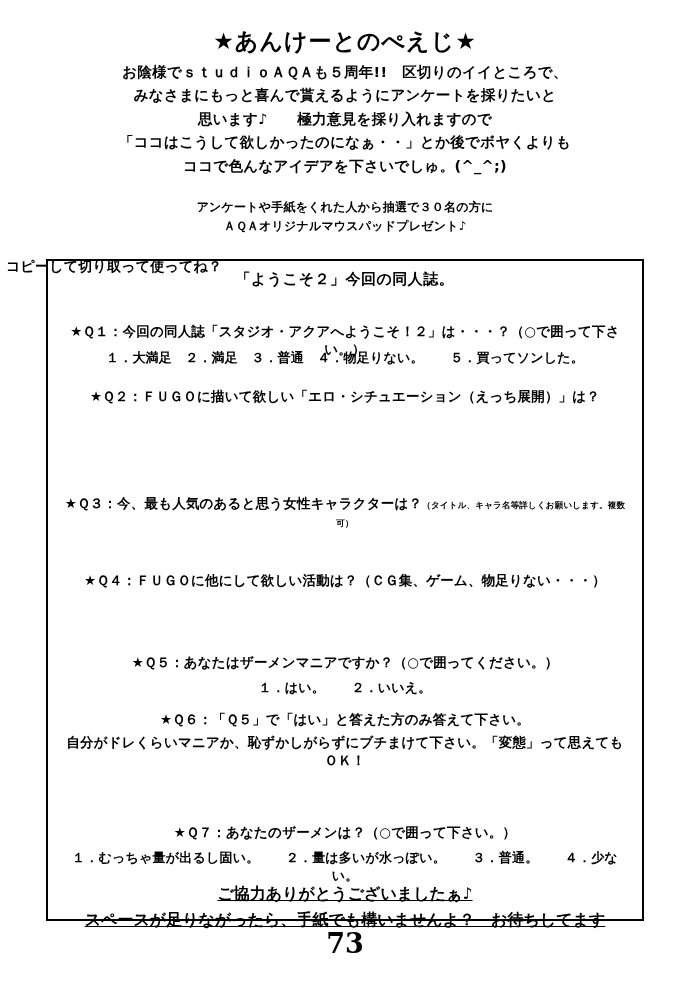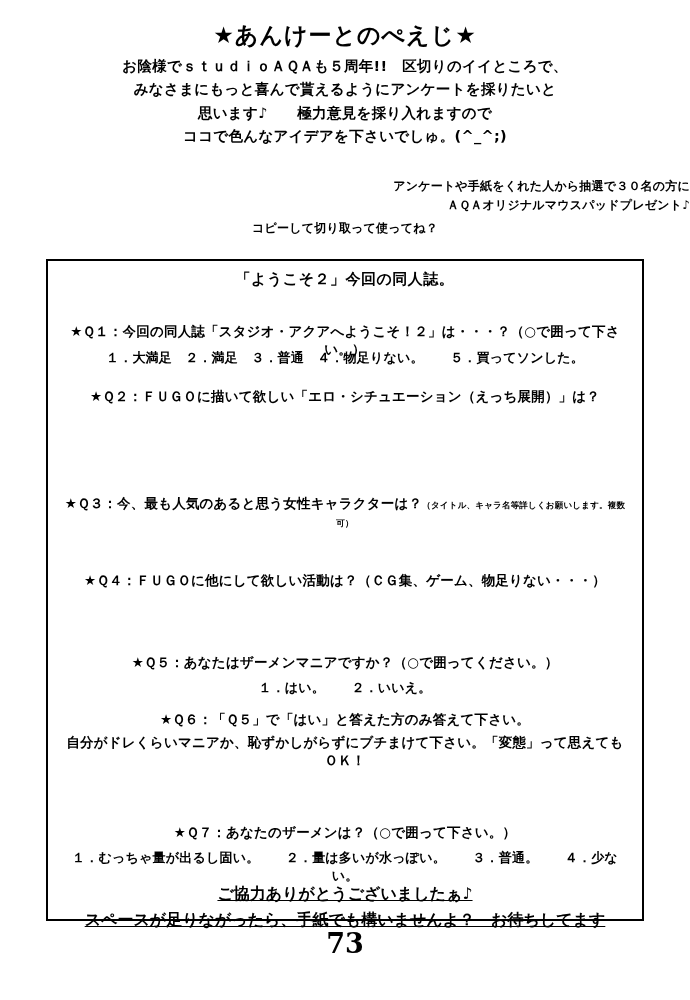--- a/index.html
+++ b/index.html
@@ -11,53 +11,52 @@
     width: 690px;
     height: 1000px;
     position: relative;
     font-family: "DejaVu Sans", "Liberation Sans", sans-serif;
     color: #000000;
     overflow: hidden;
   }
   .page {
     position: absolute;
     inset: 0;
-    padding: 0;
+    padding: 6px;
   }
   .title {
     text-align: center;
     font-weight: bold;
     font-size: 23px;
     letter-spacing: 1px;
     margin-top: 20px;
   }
   .intro {
     text-align: center;
     font-weight: bold;
     font-size: 14.5px;
     line-height: 1.62;
     margin-top: 4px;
     letter-spacing: 0.3px;
   }
   .intro div {
     white-space: nowrap;
   }
   .present {
-    text-align: right;
+    text-align: center;
     font-weight: bold;
     font-size: 12px;
     line-height: 1.55;
-    margin-top: 28px;
+    margin-top: 20px;
     letter-spacing: 0.2px;
   }
   .copynote {
-    text-align: center;
-    font-size: 12px;
+    font-size: 14px;
     font-weight: bold;
-    margin-top: 6px;
+    margin-top: 22px;
     letter-spacing: 0.2px;
   }
   .box {
     position: absolute;
     left: 46px;
     top: 259px;
     width: 598px;
     height: 662px;
     border: 2px solid #000;
     box-sizing: border-box;
@@ -128,20 +127,21 @@
 <body>
 
 <div class="page">
 
   <div class="title">★あんけーとのぺえじ★</div>
 
   <div class="intro">
     <div>お陰様でｓｔｕｄｉｏＡＱＡも５周年!!　区切りのイイところで、</div>
     <div>みなさまにもっと喜んで貰えるようにアンケートを採りたいと</div>
     <div>思います♪　　極力意見を採り入れますので</div>
+    <div>「ココはこうして欲しかったのになぁ・・」とか後でボヤくよりも</div>
     <div>ココで色んなアイデアを下さいでしゅ。(^_^;)</div>
   </div>
 
   <div class="present">
     <div>アンケートや手紙をくれた人から抽選で３０名の方に</div>
     <div>ＡＱＡオリジナルマウスパッドプレゼント♪</div>
   </div>
 
   <div class="copynote">コピーして切り取って使ってね？</div>
 

